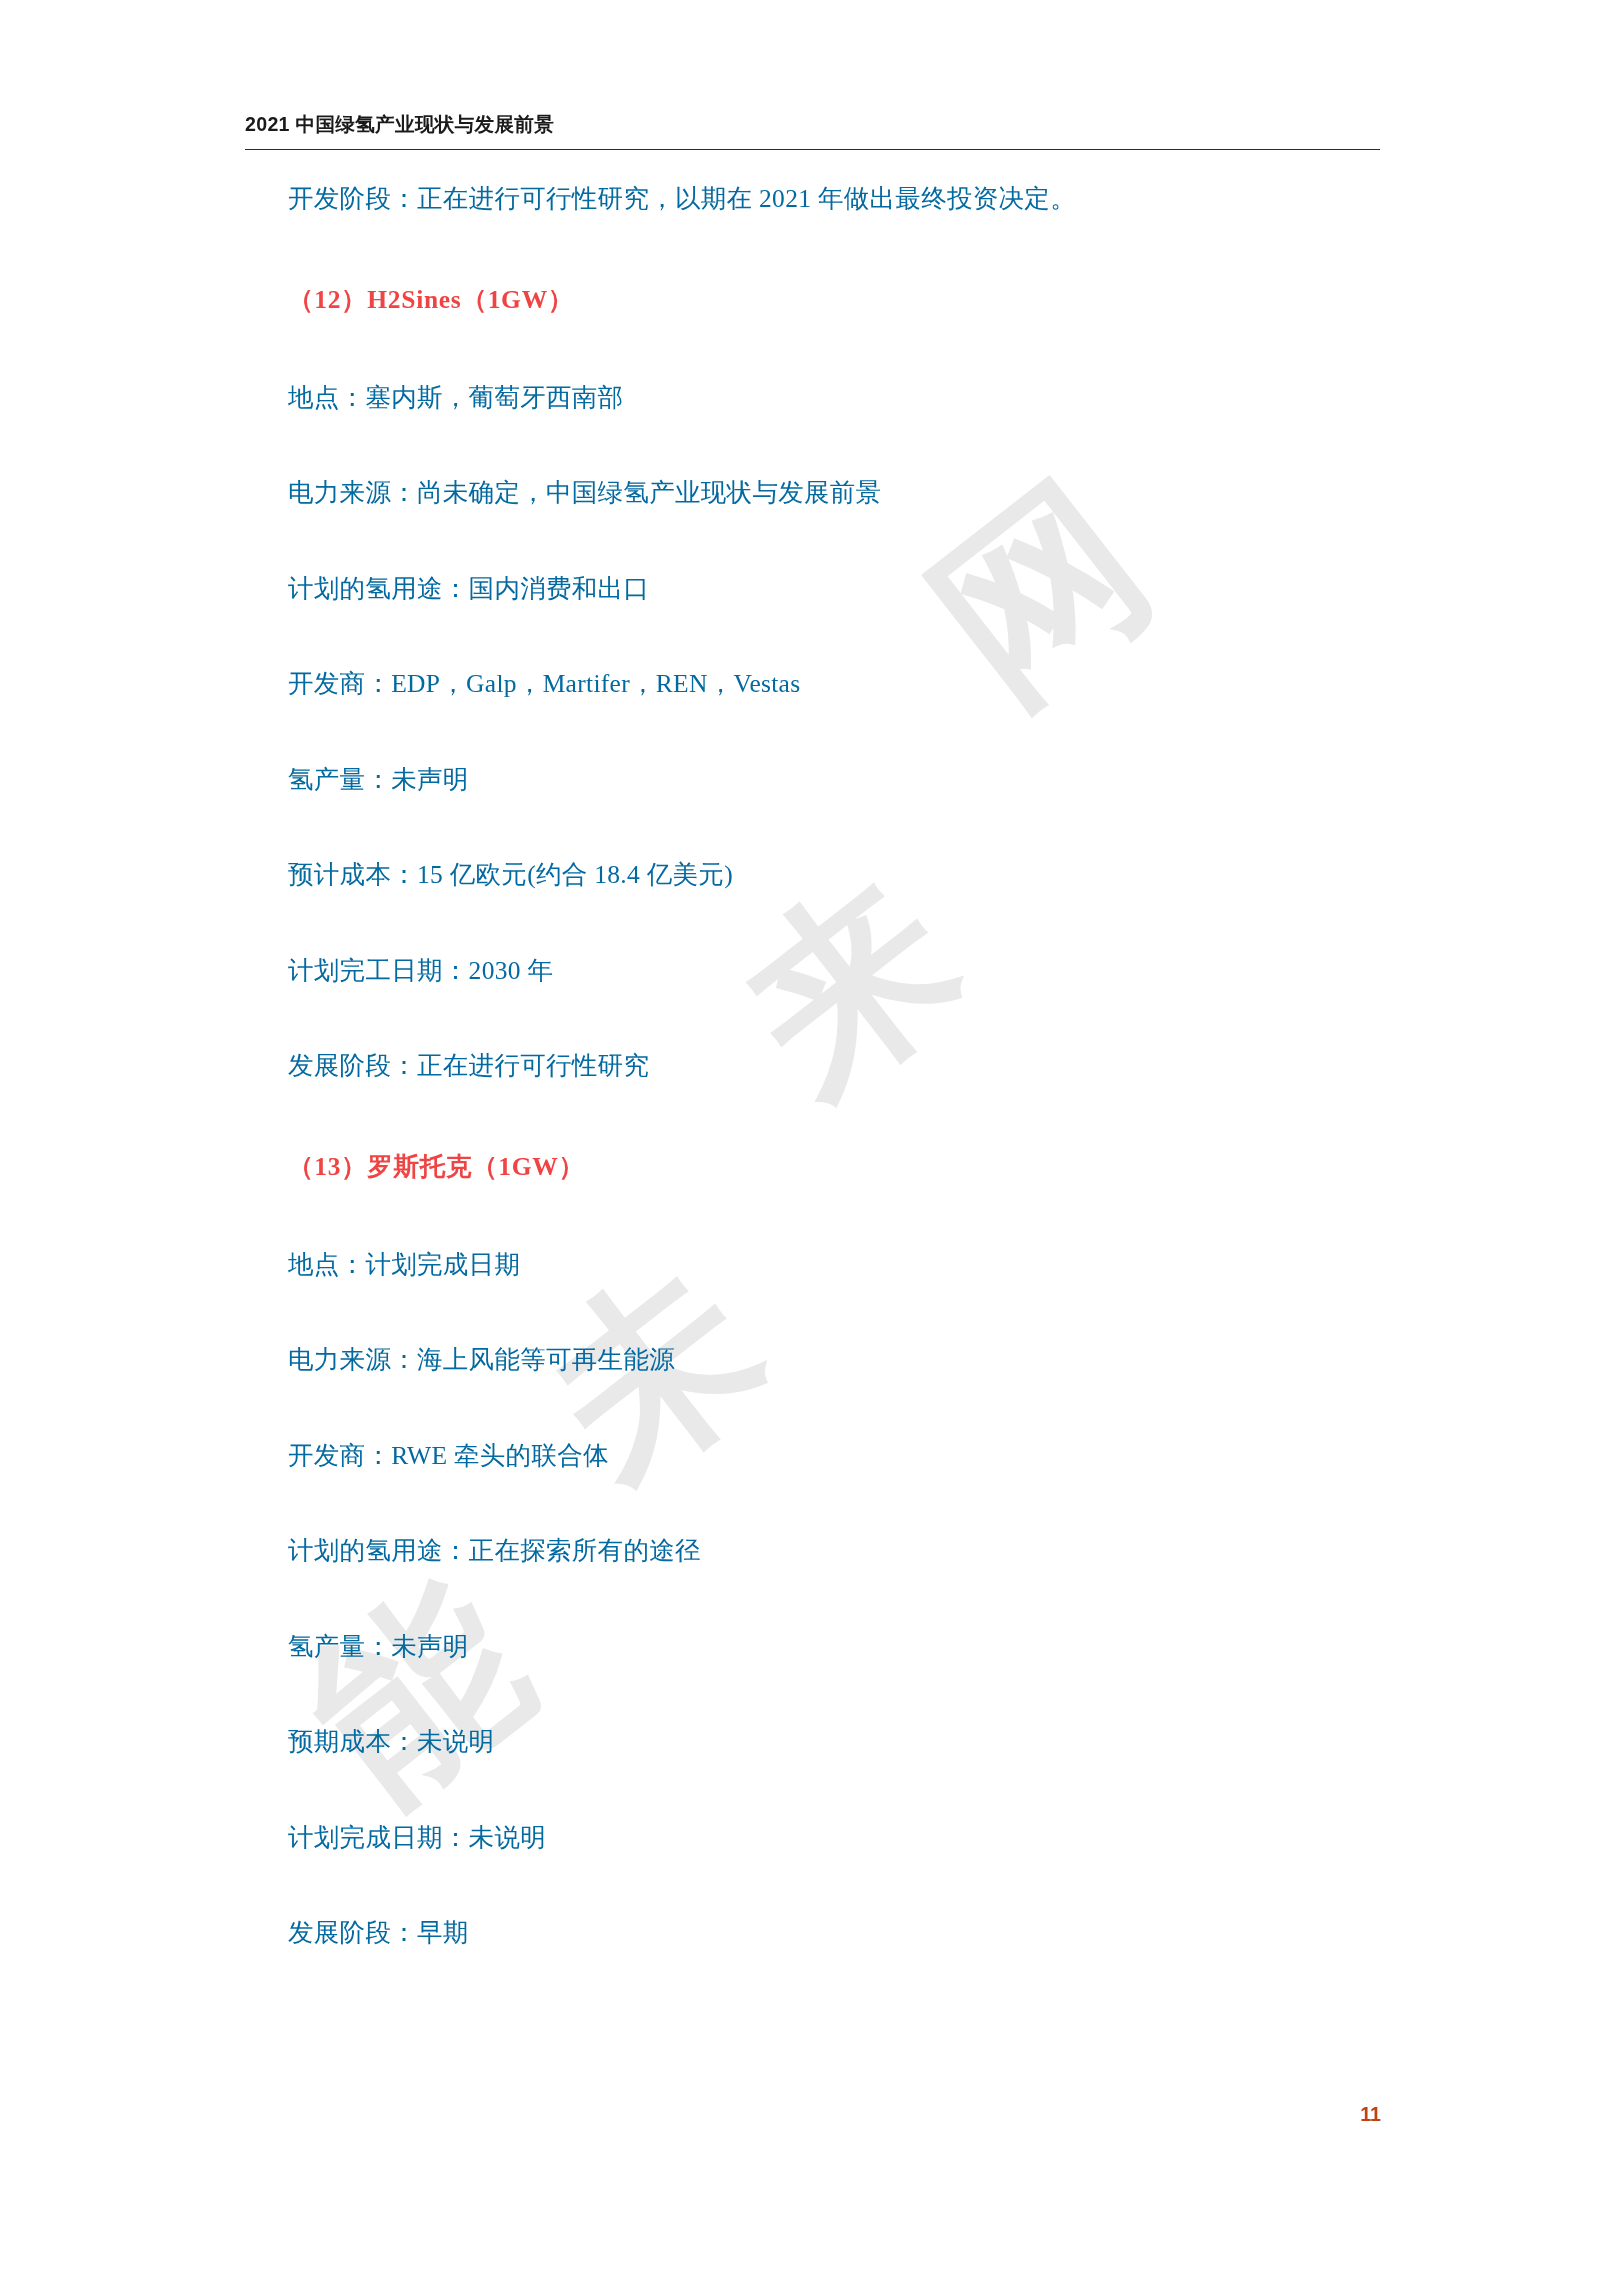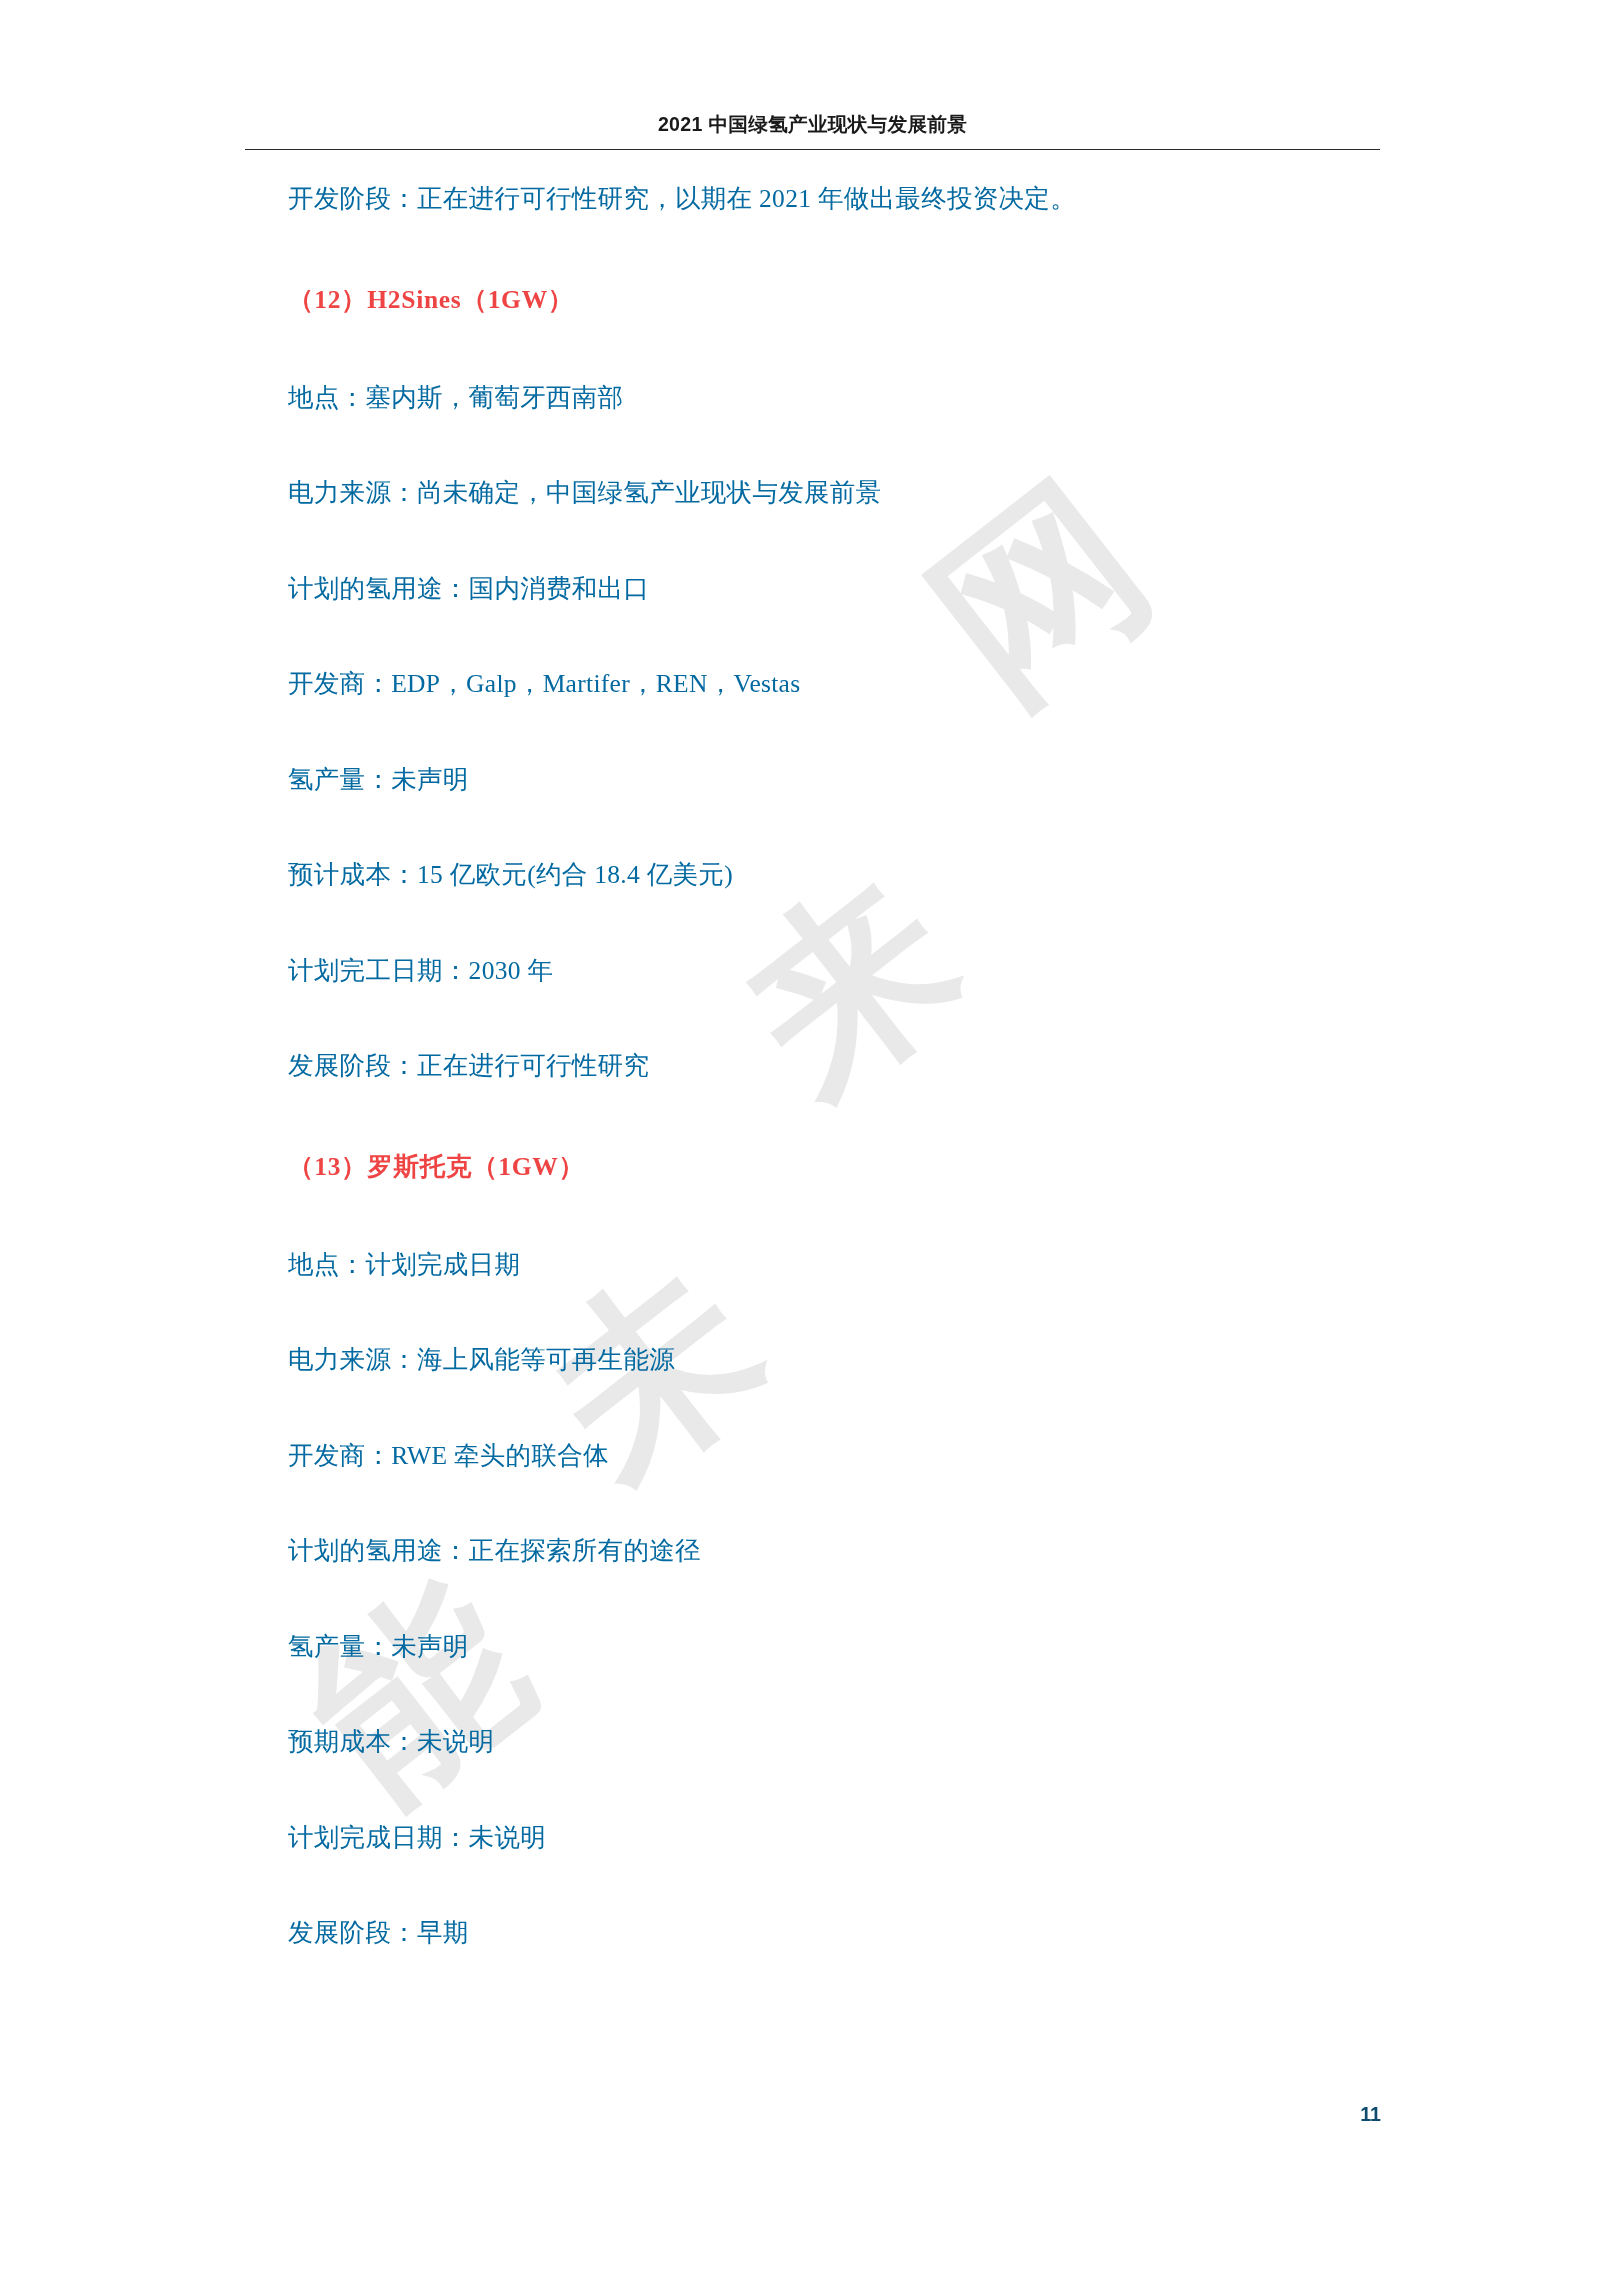--- a/index.html
+++ b/index.html
@@ -67,21 +67,21 @@
 
   
   .header {
     position: absolute;
     left: 245px;
     top: 111px;
     width: 1135px;
     z-index: 3;
   }
   .header-title {
-    text-align: center;
+    text-align: left;
     font-family: "Liberation Sans", sans-serif;
     font-weight: 700;
     font-size: 19.6px;
     color: #1a1a1a;
     letter-spacing: 0.3px;
     padding-bottom: 11px;
   }
   .header-rule {
     border-bottom: 1.3px solid #2a2a2a;
     width: 100%;
@@ -116,21 +116,21 @@
   }
 
   
   .page-number {
     position: absolute;
     right: 242px;
     bottom: 169px;
     font-family: "Liberation Sans", sans-serif;
     font-weight: 700;
     font-size: 19.6px;
-    color: #0c4a6e;
+    color: #c2410c;
     z-index: 3;
   }
 </style>
 </head>
 <body>
 
 <div class="page">
 
   <div class="watermark">
     <div class="wm-text wm-1">网</div>

